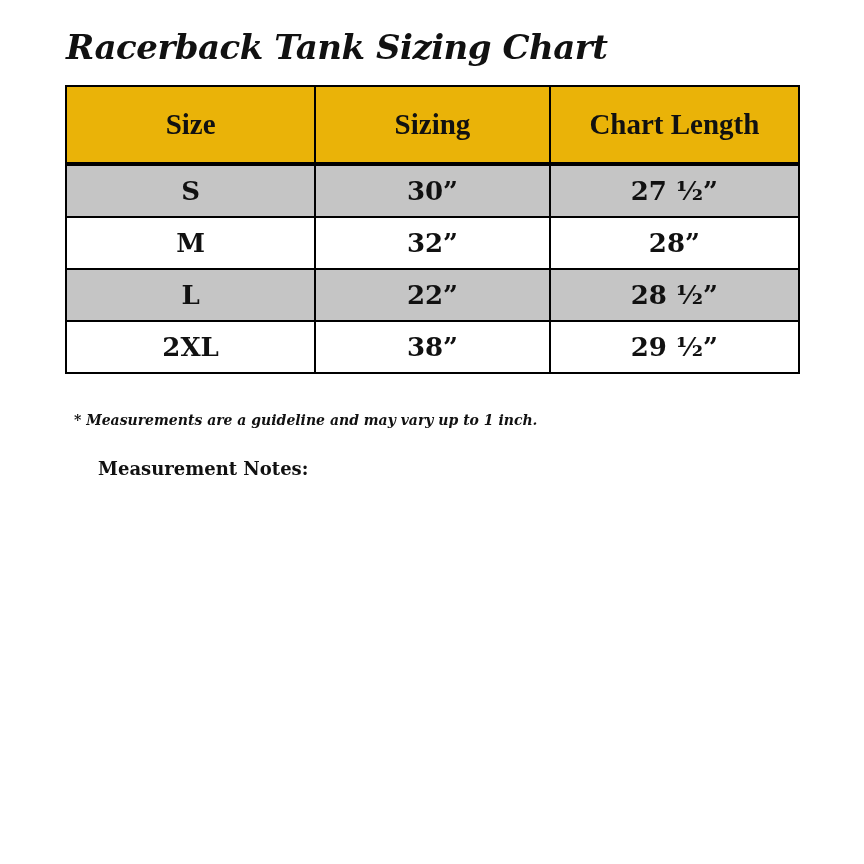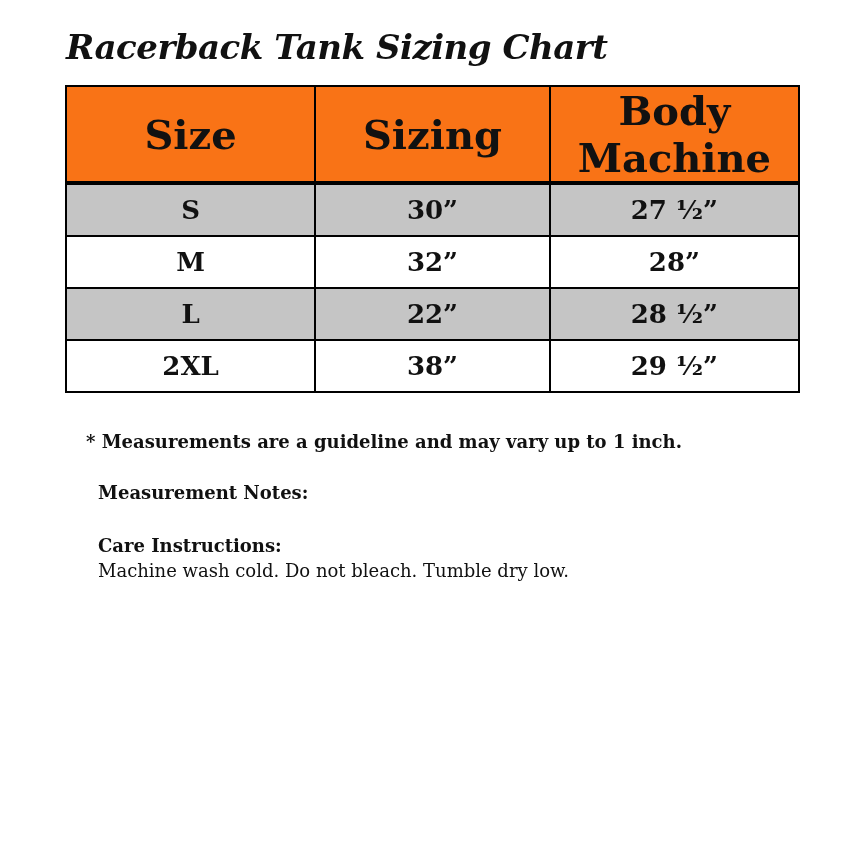--- a/index.html
+++ b/index.html
@@ -36,41 +36,43 @@
   .col-body { width: 34%; }
   table.sizing-table th,
   table.sizing-table td {
     border: 2px solid #000000;
     text-align: center;
     vertical-align: middle;
     padding: 0;
   }
   table.sizing-table thead th {
     height: 75px;
-    font-size: 40px;
+    font-size: 29px;
     font-weight: bold;
-    background: #f97316;
+    background: #eab308;
     border-bottom: 4px solid #000000;
+    font-family: Liberation Serif, serif;
   }
   table.sizing-table tbody td {
     height: 50px;
     font-size: 26px;
     font-weight: bold;
   }
   table.sizing-table tbody tr:nth-child(odd) {
     background: #c5c5c5;
   }
   .notes-area {
     width: 735px;
     margin-left: 70px;
   }
   .disclaimer {
-    margin: 38px 0 0 16px;
-    font-size: 18px;
+    margin: 38px 0 0 4px;
+    font-size: 14px;
     font-weight: bold;
+    font-style: italic;
   }
   .note-section {
     margin-top: 28px;
     margin-left: 28px;
   }
   .note-heading {
     margin: 0;
     font-size: 18px;
     font-weight: bold;
     line-height: 25px;
@@ -92,21 +94,21 @@
   <table class="sizing-table">
     <colgroup>
       <col class="col-size">
       <col class="col-chest">
       <col class="col-body">
     </colgroup>
     <thead>
       <tr>
           <th>Size</th>
           <th>Sizing</th>
-          <th>Body Machine</th>
+          <th>Chart Length</th>
         </tr>
     </thead>
     <tbody>
         <tr>
           <td>S</td>
           <td>30”</td>
           <td>27 ¹⁄₂”</td>
         </tr>
         <tr>
           <td>M</td>
@@ -127,19 +129,15 @@
   </table>
 
   <div class="notes-area">
 
     <p class="disclaimer">* Measurements are a guideline and may vary up to 1 inch.</p>
 
     <div class="note-section">
       <p class="note-heading">Measurement Notes:</p>
     </div>
 
-    <div class="note-section">
-      <p class="note-heading">Care Instructions:</p>
-      <p class="note-body">Machine wash cold. Do not bleach. Tumble dry low.</p>
-    </div>
 
   </div>
 </div>
 
 </body></html>

